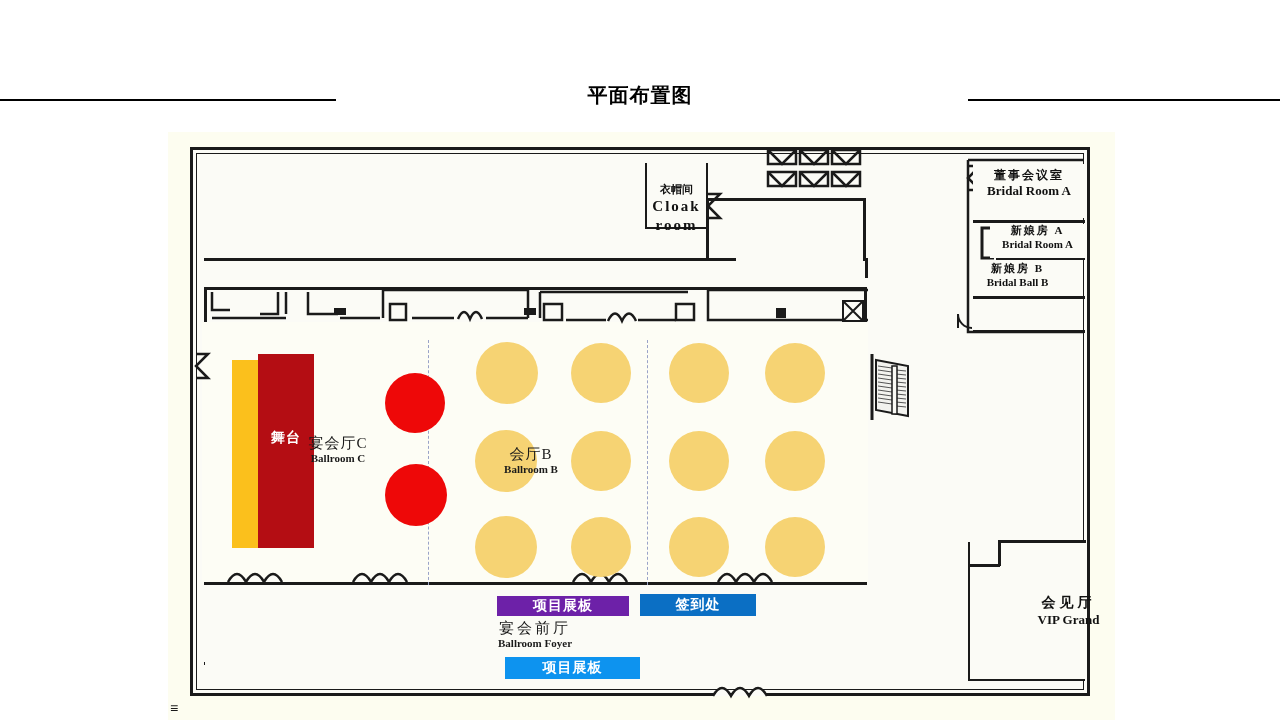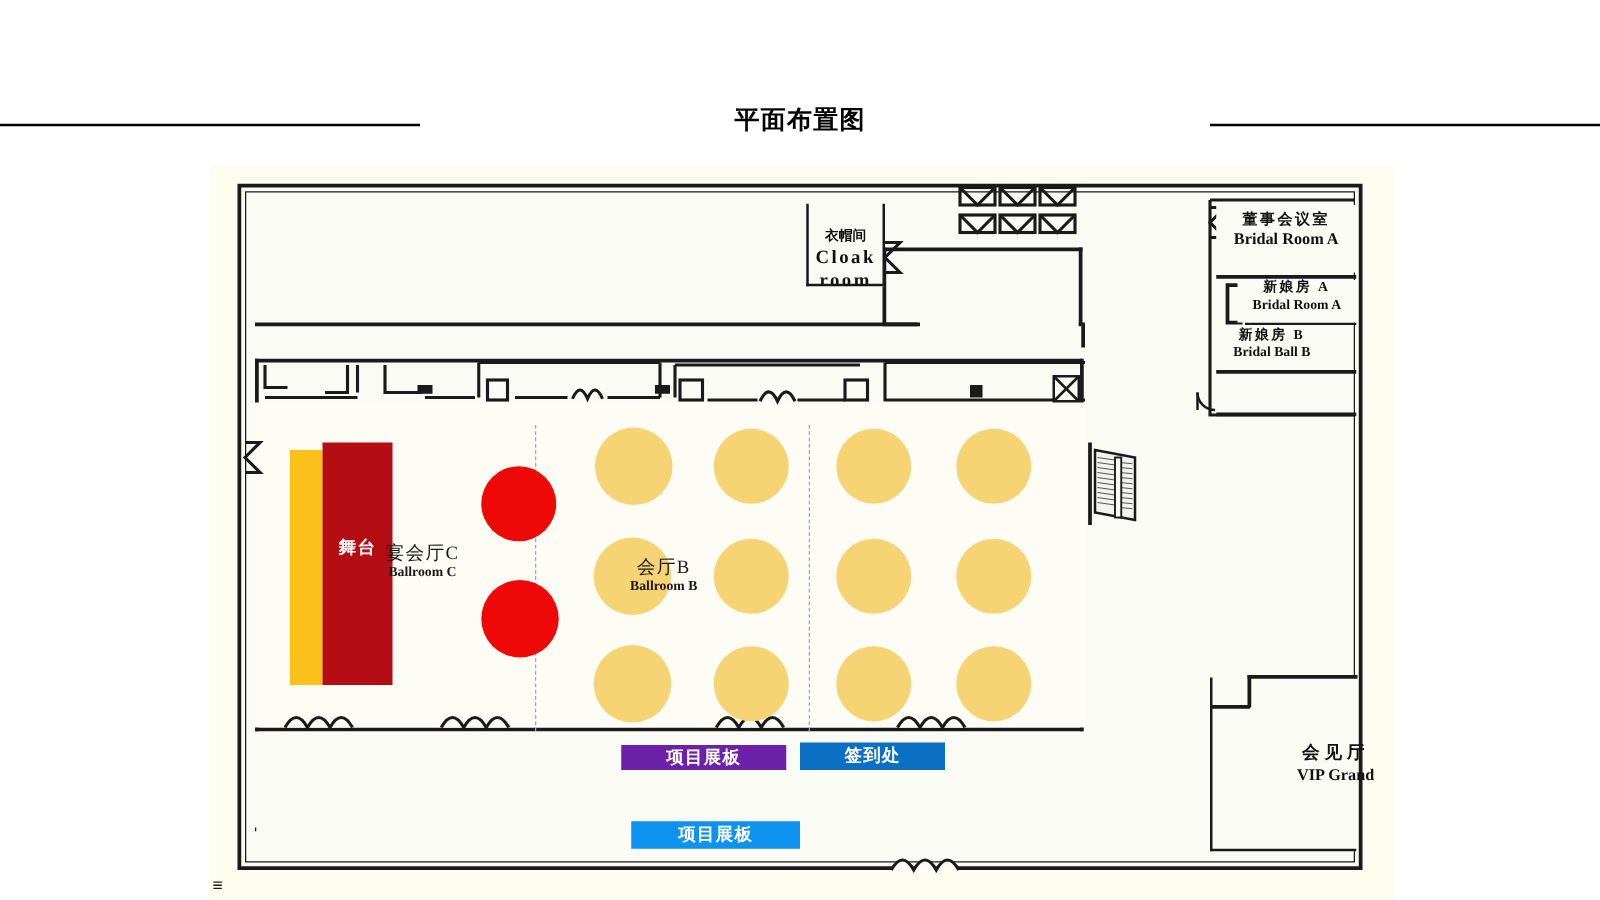--- a/index.html
+++ b/index.html
@@ -336,20 +336,24 @@
     <div class="tbl gold" style="left:597px; top:385px; width:60px; height:60px;"></div>
 
     <div class="floor-label" style="left:100px; top:302px; width:140px;">
       <span class="cn">宴会厅C</span>
       <span class="en">Ballroom C</span>
     </div>
     <div class="floor-label" style="left:298px; top:300px; width:130px;margin-top:13px;">
       <span class="cn">会厅B</span>
       <span class="en">Ballroom B</span>
     </div>
+    <div class="floor-label" style="left:282px; top:487px; width:170px;">
+      <span class="cn" style="letter-spacing:3px;">宴会前厅</span>
+      <span class="en">Ballroom Foyer</span>
+    </div>
 
     <div class="banner" style="left:329px; top:464px; width:132px; height:20px; background:#6d21a8;">
       <span>项目展板</span>
     </div>
     <div class="banner" style="left:472px; top:462px; width:116px; height:22px; background:#0b6fc4;">
       <span>签到处</span>
     </div>
     <div class="banner" style="left:337px; top:525px; width:135px; height:22px; background:#0d93ef;">
       <span>项目展板</span>
     </div>

